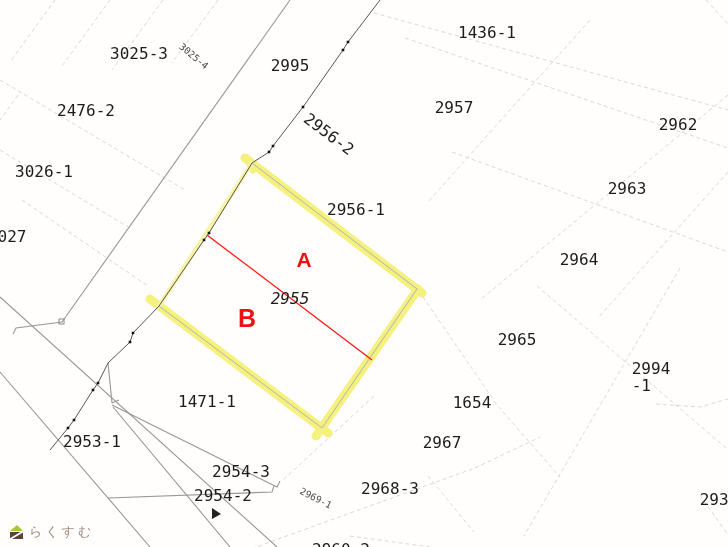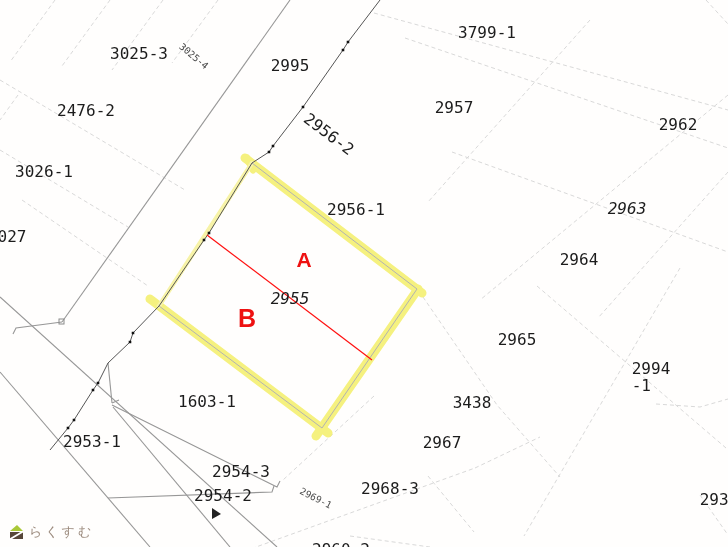--- a/index.html
+++ b/index.html
@@ -103,38 +103,38 @@
 
     <path d="M207,235 L372,360" fill="none" style="stroke:var(--division-line)" stroke-width="1.2"></path>
 
     <polygon points="212,508 221,514 212,519" fill="#222"></polygon>
   </svg>
 
   <div id="labels">
       <div class="lbl parcel" style="left: 139px; top: 53px; transform: translate(-50%, -50%) rotate(0deg);">3025-3</div>
       <div class="lbl small" style="left: 194px; top: 56px; transform: translate(-50%, -50%) rotate(40deg);">3025-4</div>
       <div class="lbl parcel" style="left: 290px; top: 65px; transform: translate(-50%, -50%) rotate(0deg); text-align: right;">2995</div>
-      <div class="lbl parcel" style="left: 487px; top: 32px; transform: translate(-50%, -50%) rotate(0deg);">3799-1</div>
+      <div class="lbl parcel" style="left: 487px; top: 32px; transform: translate(-50%, -50%) rotate(0deg);">1436-1</div>
       <div class="lbl parcel" style="left: 454px; top: 107px; transform: translate(-50%, -50%) rotate(0deg);">2957</div>
       <div class="lbl parcel" style="left: 678px; top: 124px; transform: translate(-50%, -50%) rotate(0deg);">2962</div>
       <div class="lbl parcel" style="left: 86px; top: 110px; transform: translate(-50%, -50%) rotate(0deg);">2476-2</div>
       <div class="lbl parcel" style="left: 329px; top: 134px; transform: translate(-50%, -50%) rotate(37deg);">2956-2</div>
       <div class="lbl parcel" style="left: 44px; top: 171px; transform: translate(-50%, -50%) rotate(0deg); text-align: center;">3026-1</div>
-      <div class="lbl parcel" style="left: 627px; top: 208px; transform: translate(-50%, -50%) rotate(0deg); font-style: italic;">2963</div>
+      <div class="lbl parcel" style="left: 627px; top: 188px; transform: translate(-50%, -50%) rotate(0deg);">2963</div>
       <div class="lbl parcel" style="left: 356px; top: 209px; transform: translate(-50%, -50%) rotate(0deg);">2956-1</div>
       <div class="lbl parcel" style="left: 579px; top: 259px; transform: translate(-50%, -50%) rotate(0deg);">2964</div>
       <div class="lbl parcel" style="left: 12px; top: 236px; transform: translate(-50%, -50%) rotate(0deg);">027</div>
       <div class="lbl section" style="left: 304px; top: 259px; font-size: 21px; transform: translate(-50%, -50%) rotate(0deg);">A</div>
       <div class="lbl parcel" style="left: 290px; top: 298px; transform: translate(-50%, -50%) rotate(0deg); font-style: italic;">2955</div>
       <div class="lbl section" style="left: 247px; top: 318px; font-size: 25px; transform: translate(-50%, -50%) rotate(0deg);">B</div>
       <div class="lbl parcel" style="left: 517px; top: 339px; transform: translate(-50%, -50%) rotate(0deg);">2965</div>
       <div class="lbl parcel" style="left: 651px; top: 377px; transform: translate(-50%, -50%) rotate(0deg);">2994
 -1</div>
-      <div class="lbl parcel" style="left: 207px; top: 401px; transform: translate(-50%, -50%) rotate(0deg);">1603-1</div>
-      <div class="lbl parcel" style="left: 472px; top: 402px; transform: translate(-50%, -50%) rotate(0deg);">3438</div>
+      <div class="lbl parcel" style="left: 207px; top: 401px; transform: translate(-50%, -50%) rotate(0deg);">1471-1</div>
+      <div class="lbl parcel" style="left: 472px; top: 402px; transform: translate(-50%, -50%) rotate(0deg);">1654</div>
       <div class="lbl parcel" style="left: 92px; top: 441px; transform: translate(-50%, -50%) rotate(0deg);">2953-1</div>
       <div class="lbl parcel" style="left: 442px; top: 442px; transform: translate(-50%, -50%) rotate(0deg);">2967</div>
       <div class="lbl parcel" style="left: 193px; top: 471px; transform: translate(-50%, -50%) rotate(0deg); margin-left: 48px;">2954-3</div>
       <div class="lbl parcel" style="left: 223px; top: 495px; transform: translate(-50%, -50%) rotate(0deg);">2954-2</div>
       <div class="lbl parcel" style="left: 390px; top: 488px; transform: translate(-50%, -50%) rotate(0deg);">2968-3</div>
       <div class="lbl small" style="left: 316px; top: 498px; transform: translate(-50%, -50%) rotate(27deg);">2969-1</div>
       <div class="lbl parcel" style="left: 719px; top: 499px; transform: translate(-50%, -50%) rotate(0deg);">2937</div>
       <div class="lbl parcel" style="left: 341px; top: 549px; transform: translate(-50%, -50%) rotate(0deg);">2960-2</div>
     </div>
 

